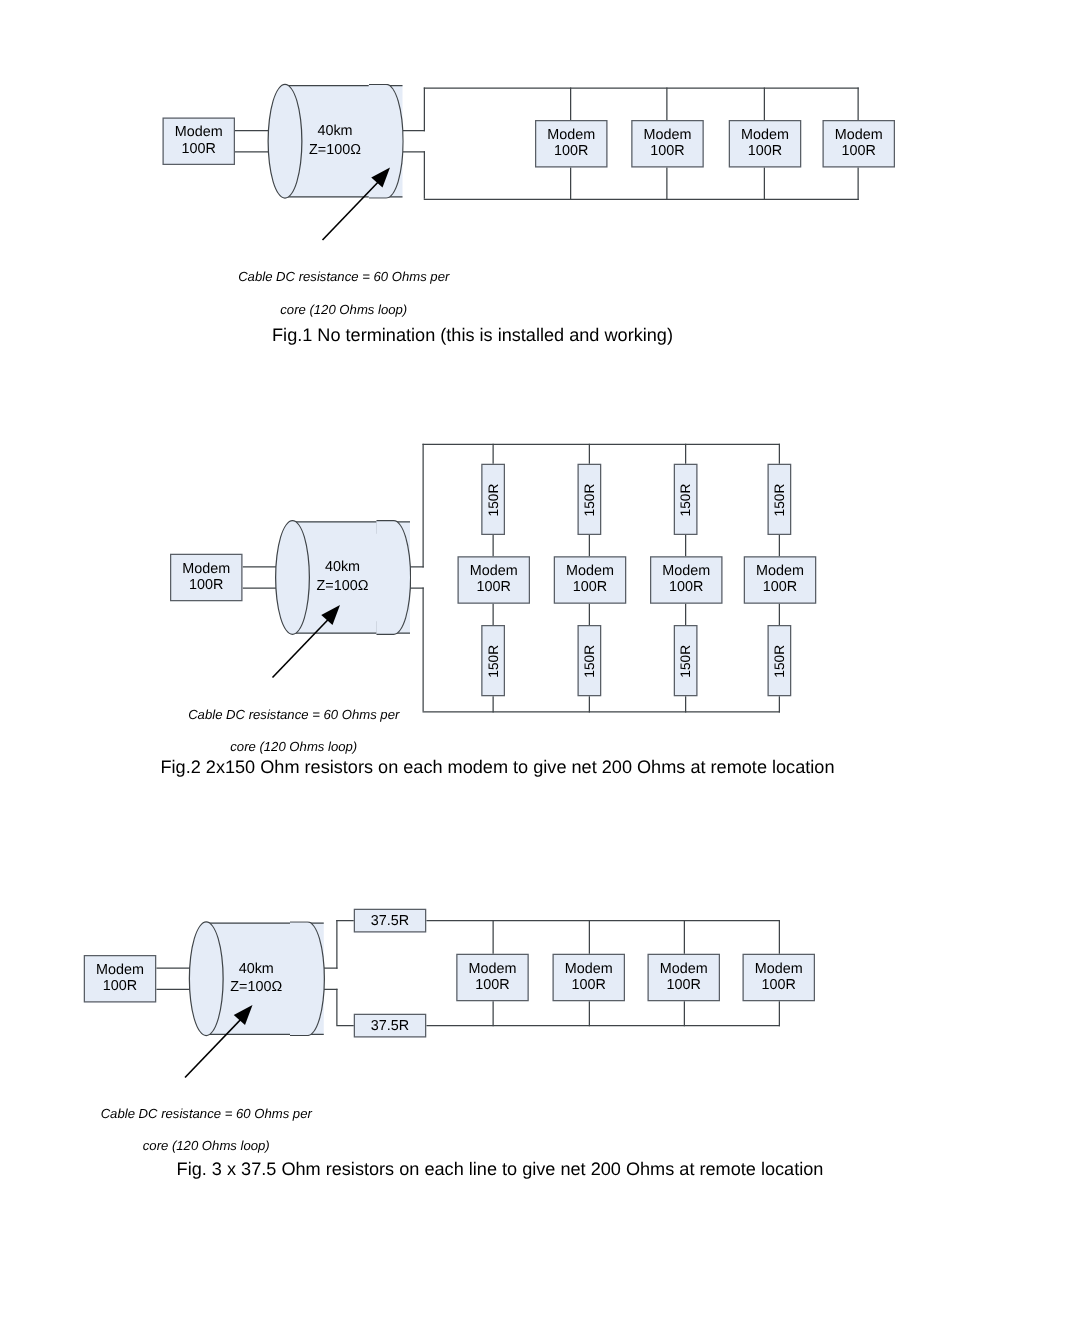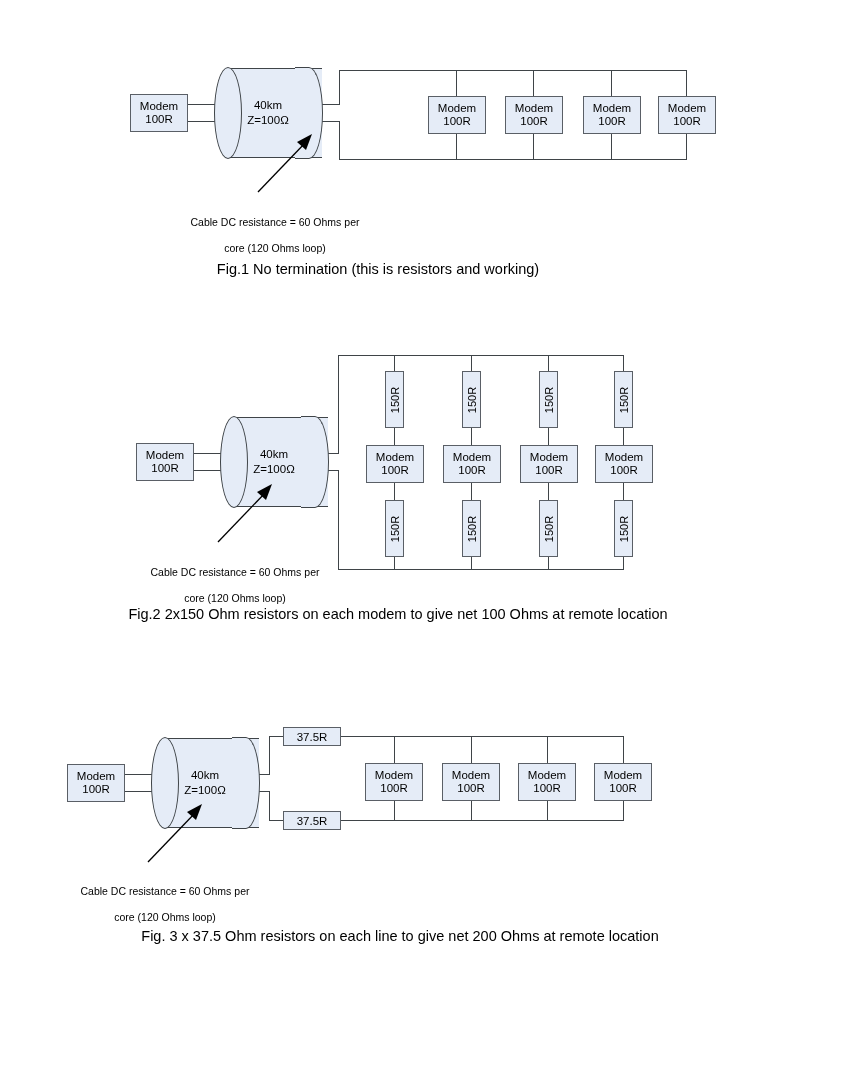--- a/index.html
+++ b/index.html
@@ -62,20 +62,21 @@
   .cable .ctext{
     position:absolute;left:0;right:0;top:50%;transform:translateY(-50%);
     text-align:center;font-size:11.5px;line-height:15px;z-index:4;
   }
   .cable .ctext span{display:block;}
 
   
   .note{
     position:absolute;font-size:10.5px;line-height:13px;text-align:center;
     white-space:pre-line;
+    font-style:italic;
   }
   .leader{position:absolute;overflow:visible;z-index:5;}
 
   
   .caption{
     position:absolute;font-size:14.5px;line-height:21px;text-align:center;
   }
 </style>
 </head>
 <body>
@@ -135,21 +136,21 @@
   <svg class="leader" style="left:250px;top:130px;width:70px;height:66px;" viewBox="0 0 70 66">
     <line x1="8" y1="62" x2="56" y2="12" stroke="#000" stroke-width="1.3"></line>
     <polygon points="62,4 47,12 56,20" fill="#000"></polygon>
   </svg>
   <div class="note" style="left:150px;top:203px;width:250px;">
     <span>Cable DC resistance = 60 Ohms per</span><br>
     <span>core (120 Ohms loop)</span>
   </div>
 
   <div class="caption" style="left:128px;top:259px;width:500px;">
-    <span>Fig.1 No termination (this is resistors and working)</span>
+    <span>Fig.1 No termination (this is installed and working)</span>
   </div>
 </div>
 
 <div class="fig">
 
   <div class="node" style="left:136px;top:443px;width:58px;height:38px;">
     <span>Modem</span>
     <span>100R</span>
   </div>
 
@@ -225,21 +226,21 @@
   <svg class="leader" style="left:210px;top:480px;width:70px;height:66px;" viewBox="0 0 70 66">
     <line x1="8" y1="62" x2="56" y2="12" stroke="#000" stroke-width="1.3"></line>
     <polygon points="62,4 47,12 56,20" fill="#000"></polygon>
   </svg>
   <div class="note" style="left:110px;top:553px;width:250px;">
     <span>Cable DC resistance = 60 Ohms per</span><br>
     <span>core (120 Ohms loop)</span>
   </div>
 
   <div class="caption" style="left:108px;top:604px;width:580px;">
-    <span>Fig.2  2x150 Ohm resistors on each modem to give net 100 Ohms at remote</span>
+    <span>Fig.2  2x150 Ohm resistors on each modem to give net 200 Ohms at remote</span>
     <span>location</span>
   </div>
 </div>
 
 <div class="fig">
 
   <div class="node" style="left:67px;top:764px;width:58px;height:38px;">
     <span>Modem</span>
     <span>100R</span>
   </div>

